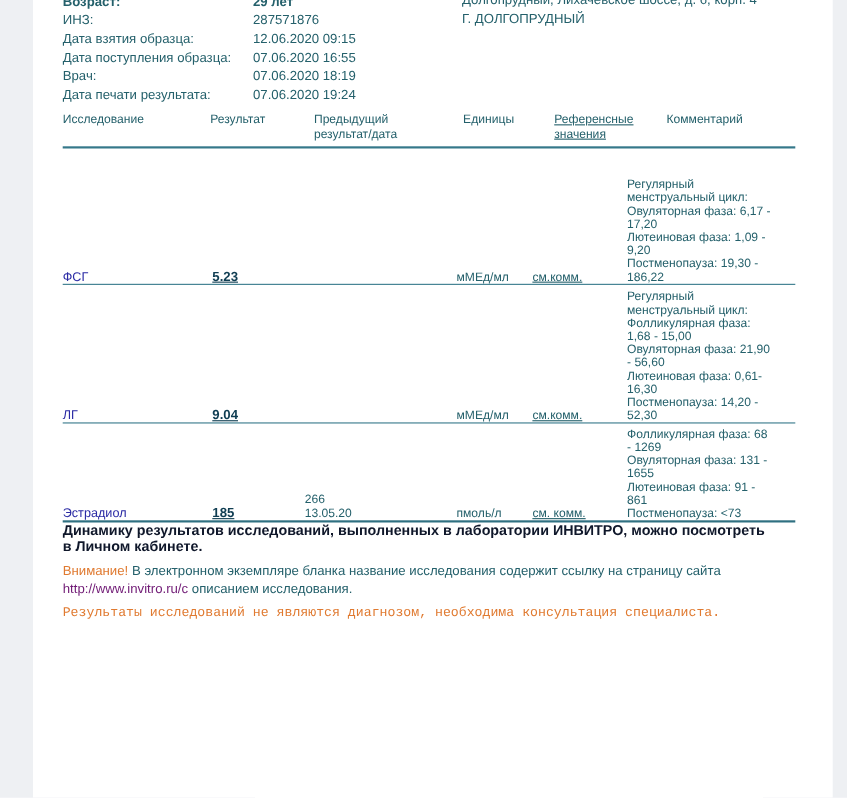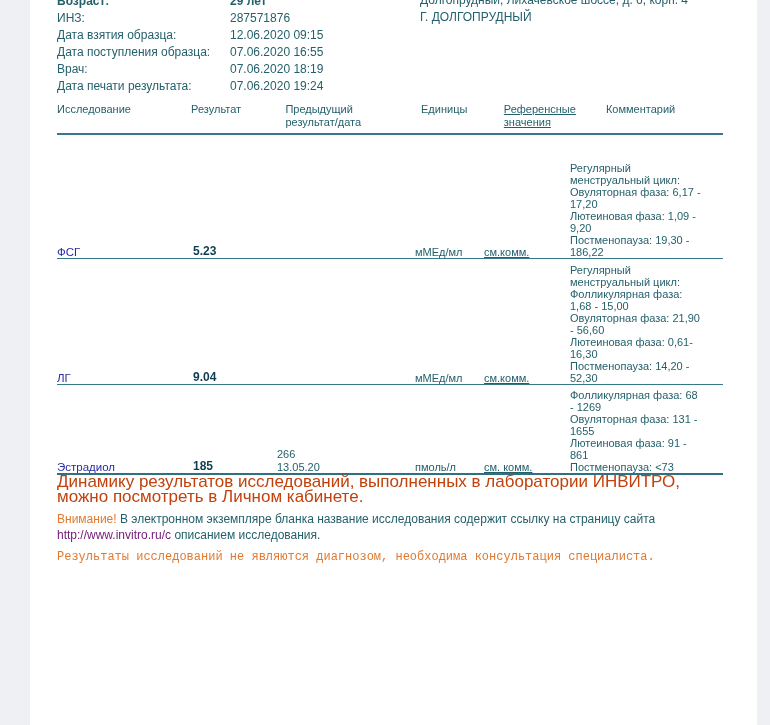--- a/index.html
+++ b/index.html
@@ -75,37 +75,38 @@
   .test-name {
     color: #2a2aa4;
     font-size: 11.5px;
     text-decoration: none;
     cursor: pointer;
   }
   .result-val {
     font-weight: bold;
     font-size: 12px;
     color: #0f3d52;
+    text-decoration: underline;
   }
   .prev-cell { line-height: 12.5px; }
   .comment {
     width: 134px;
     line-height: 12px;
   }
   .comment div { margin: 0; }
   
   .dynamics-note {
     position: absolute;
     left: 27px;
     top: 474px;
     width: 645px;
-    font-size: 17px;
-    font-weight: normal;
+    font-size: 13px;
+    font-weight: bold;
     line-height: 15px;
-    color: #c2410c;
+    color: #0f172a;
   }
   .attention-note {
     position: absolute;
     left: 27px;
     top: 512px;
     width: 630px;
     font-size: 12px;
     line-height: 15.5px;
     color: #24606b;
   }

